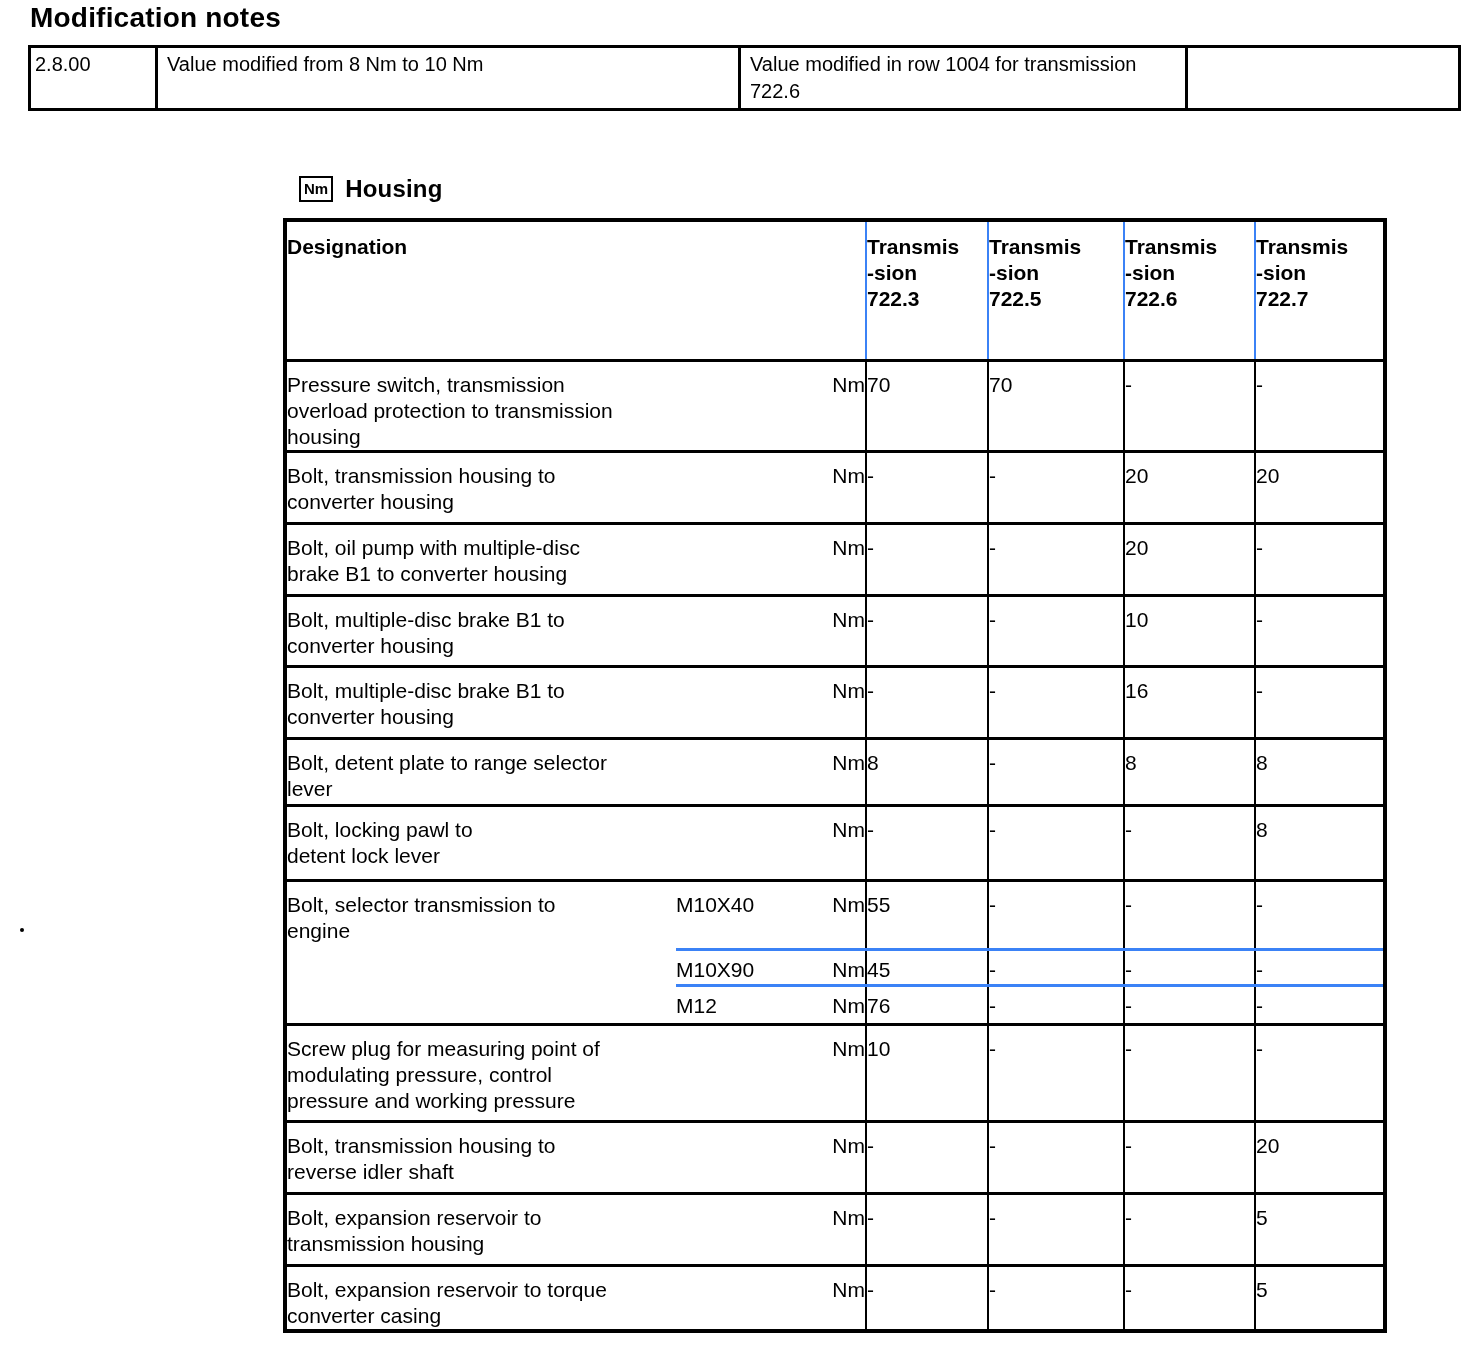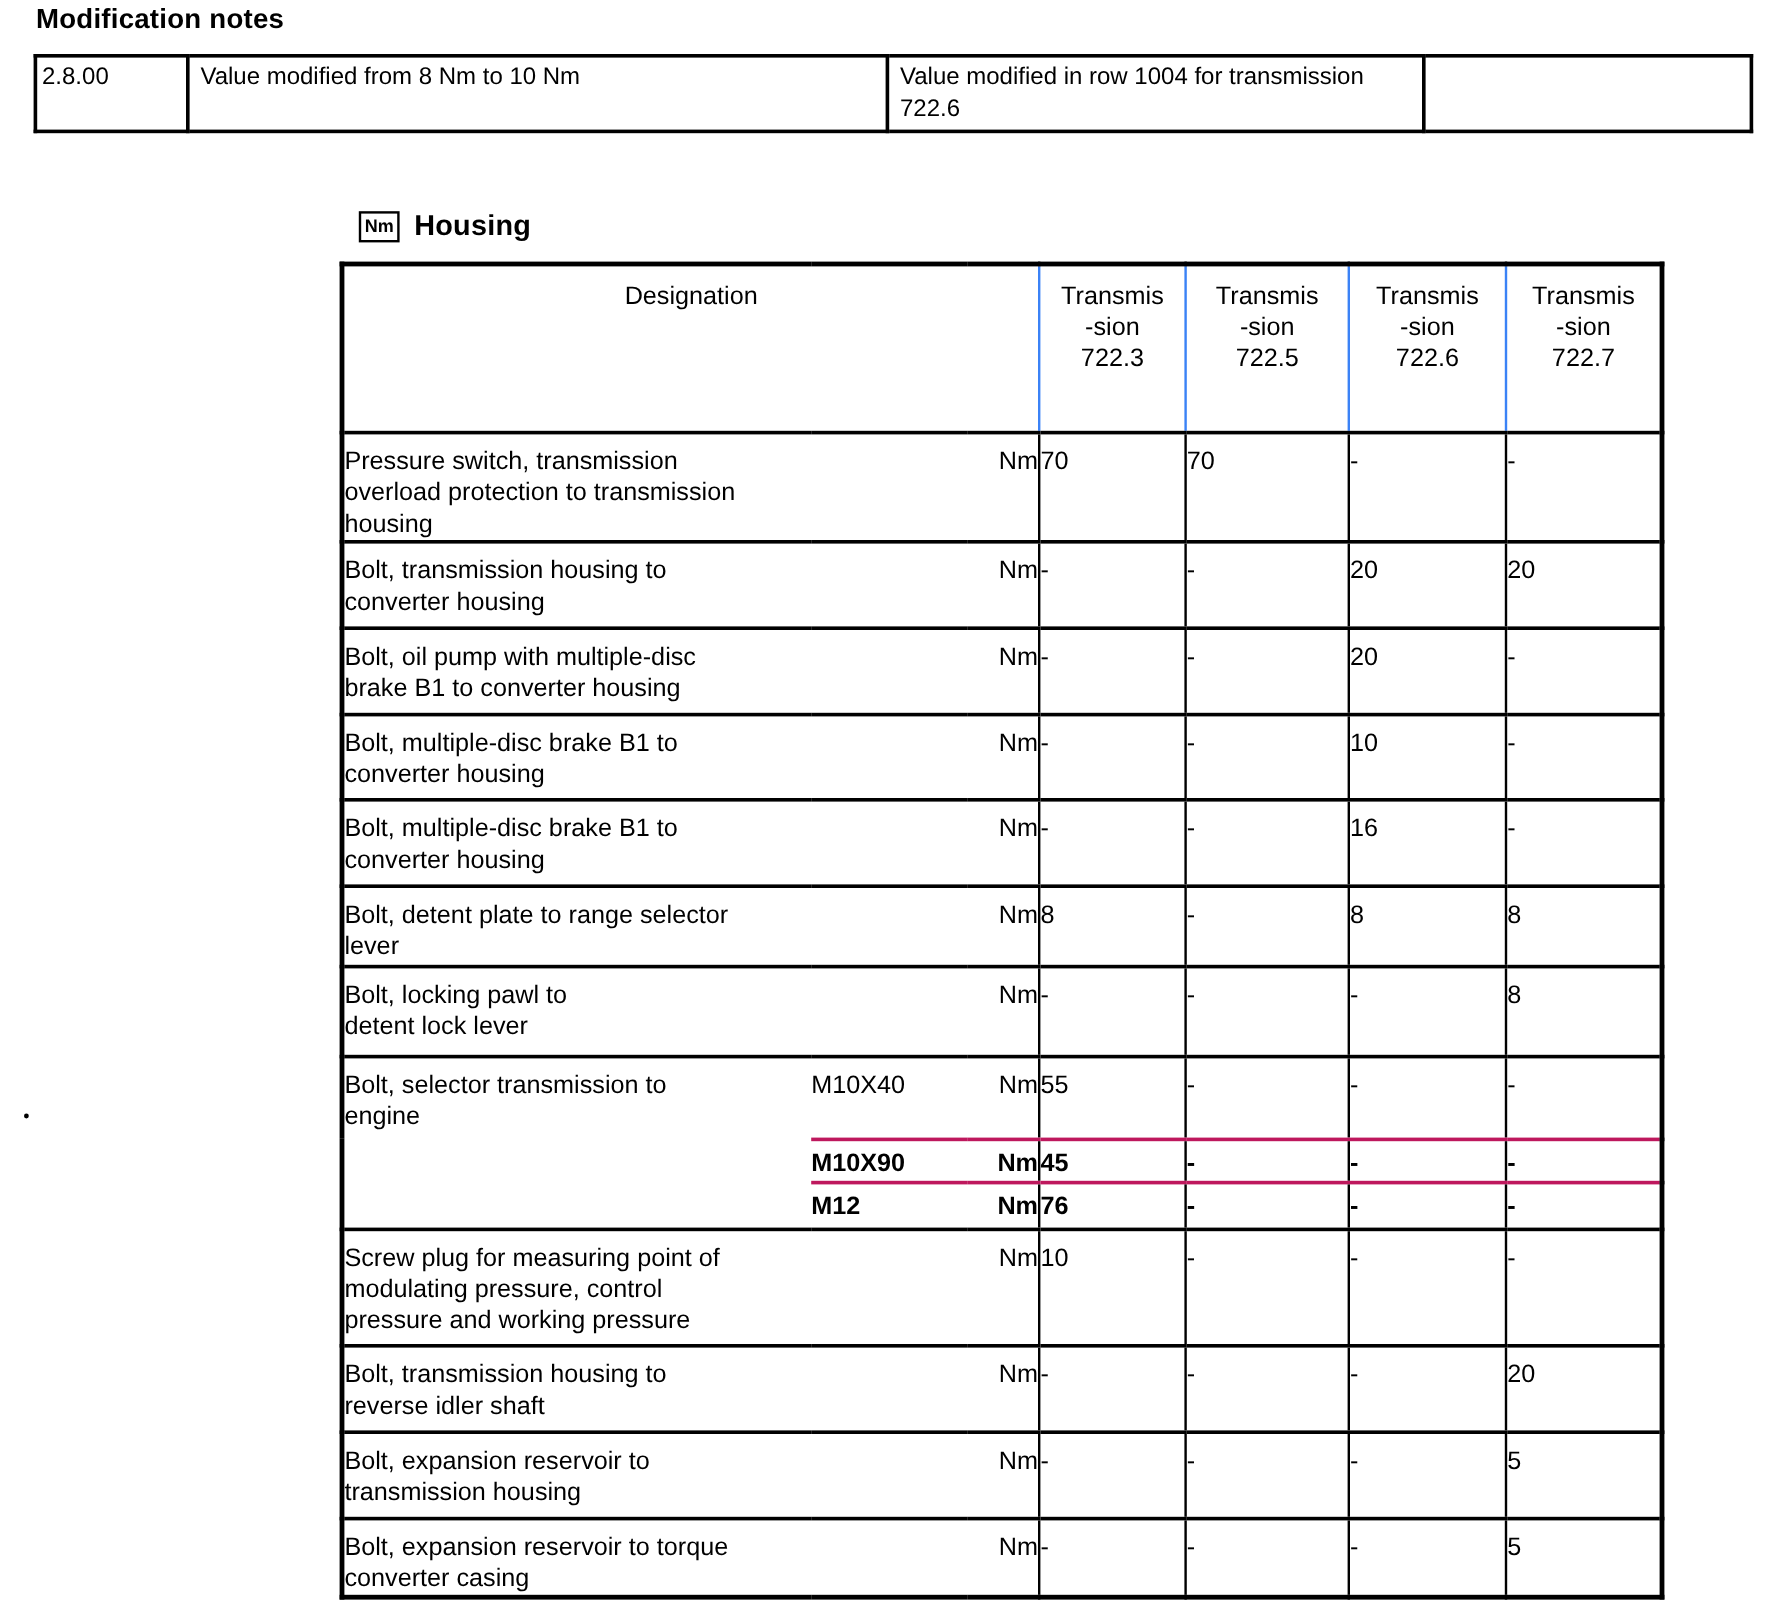--- a/index.html
+++ b/index.html
@@ -8,21 +8,21 @@
     width: 1472px; height: 1352px;
     background: #ffffff; color: #000000;
     font-family: "Liberation Sans", sans-serif;
     position: relative;
     -webkit-font-smoothing: none;
   }
 
   
   .page-title {
     position: absolute; left: 30px; top: 2px;
-    font-size: 23px; font-weight: bold; letter-spacing: 0.2px;
+    font-size: 28px; font-weight: bold; letter-spacing: 0.2px;
   }
 
   
   .mod-table {
     position: absolute; left: 28px; top: 45px;
     border-collapse: collapse; table-layout: fixed;
     width: 1430px;
   }
   .mod-table td {
     border: 3px solid #000;
@@ -54,36 +54,36 @@
     border-collapse: collapse; table-layout: fixed;
     border: 4px solid #000;
   }
   .torque-table th, .torque-table td {
     vertical-align: top;
     font-size: 21px; line-height: 26px;
     padding: 10px 0 0 0;
     overflow: hidden;
   }
   .torque-table th {
-    font-weight: normal; text-align: center;
+    font-weight: bold; text-align: left;
     padding-top: 12px;
     white-space: pre-line;
   }
   .th-designation { padding-left: 13px; }
   .th-col { padding-left: 14px; border-left: 2px solid #3b82f6; }
 
   .cell-desc { padding-left: 13px; white-space: pre-line; }
   .cell-size { padding-left: 10px; }
   .cell-unit { text-align: right; padding-right: 9px; }
   .cell-val  { padding-left: 14px; border-left: 2px solid #000; }
 
   
   tr.rowsep > th, tr.rowsep > td { border-top: 3px solid #000; }
   
-  tr.subsep > td { border-top: 3px solid #be185d; font-weight: bold; }
+  tr.subsep > td { border-top: 3px solid #3b82f6; }
   tr.sub > td { padding-top: 6px; }
 
   
   .scan-dot {
     position: absolute; left: 20px; top: 928px;
     width: 4px; height: 4px; background: #000; border-radius: 50%;
   }
 </style>
 </head>
 <body>

